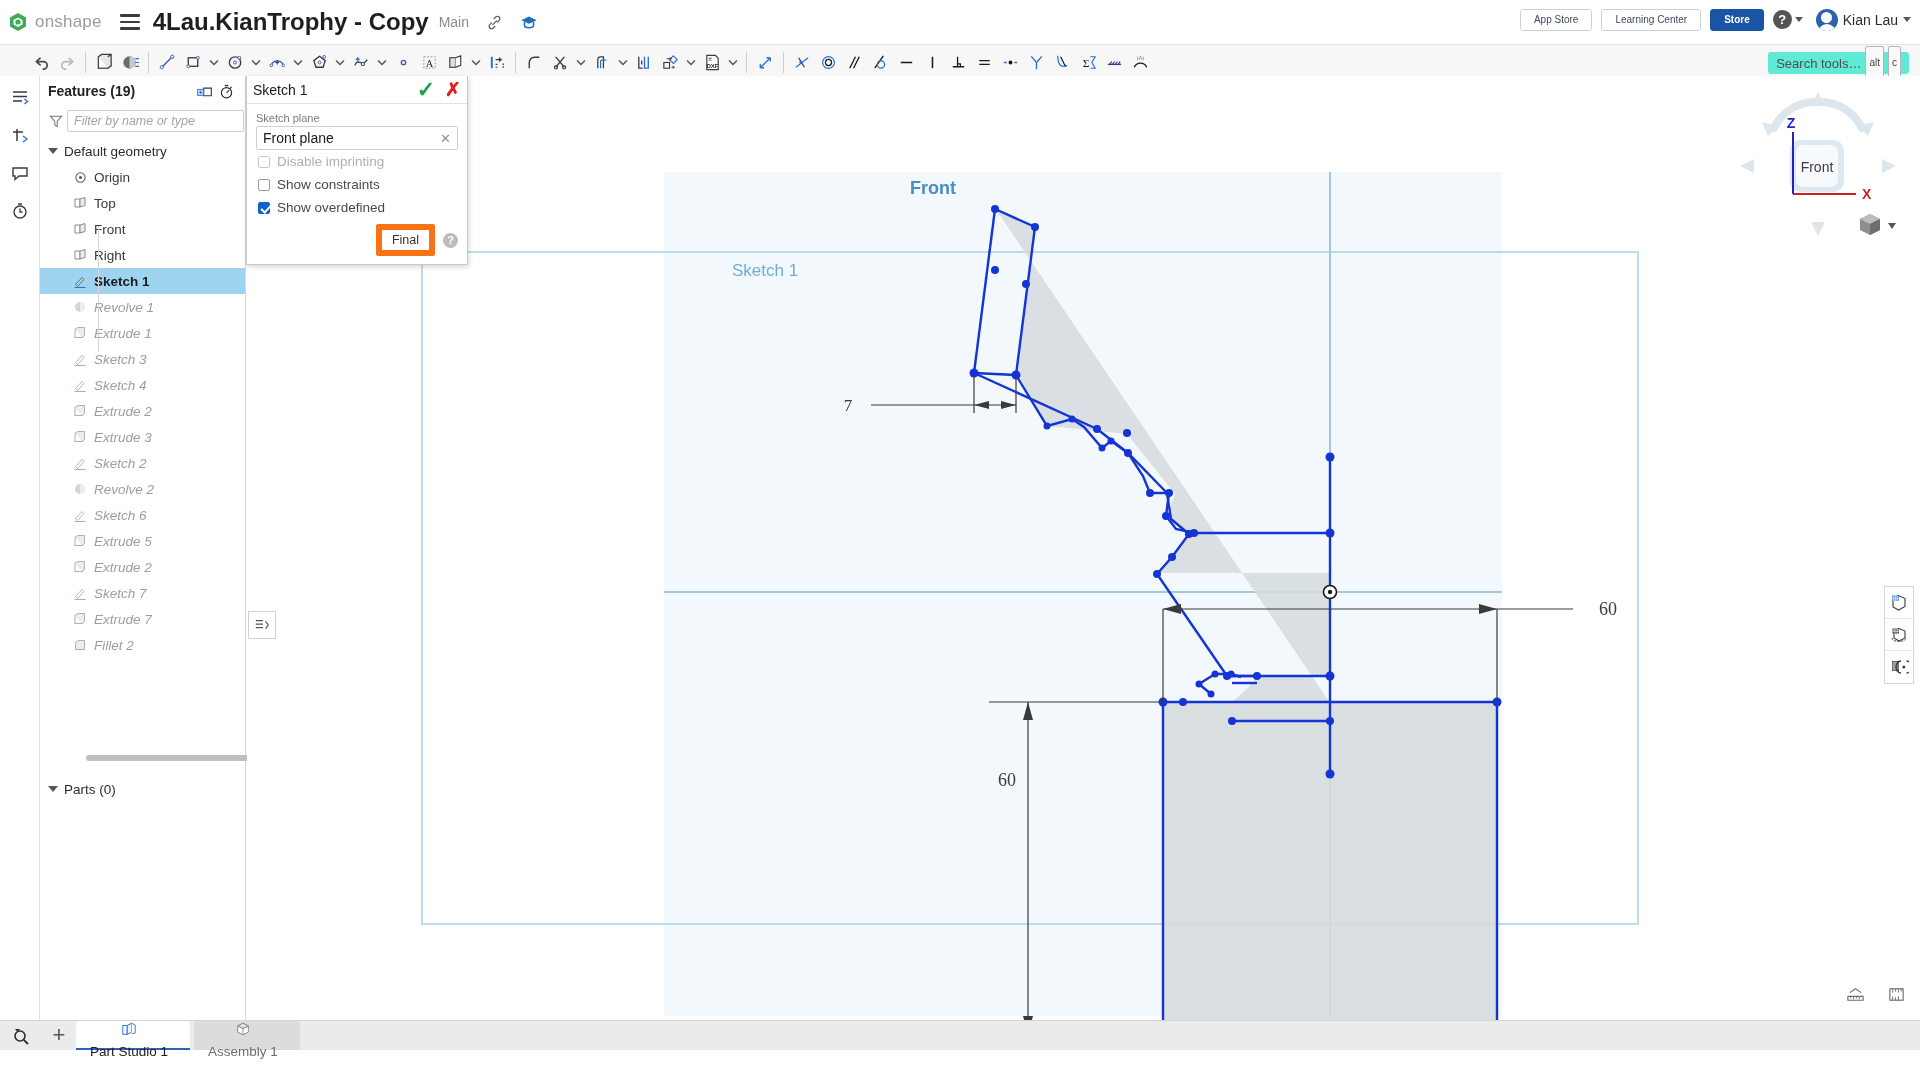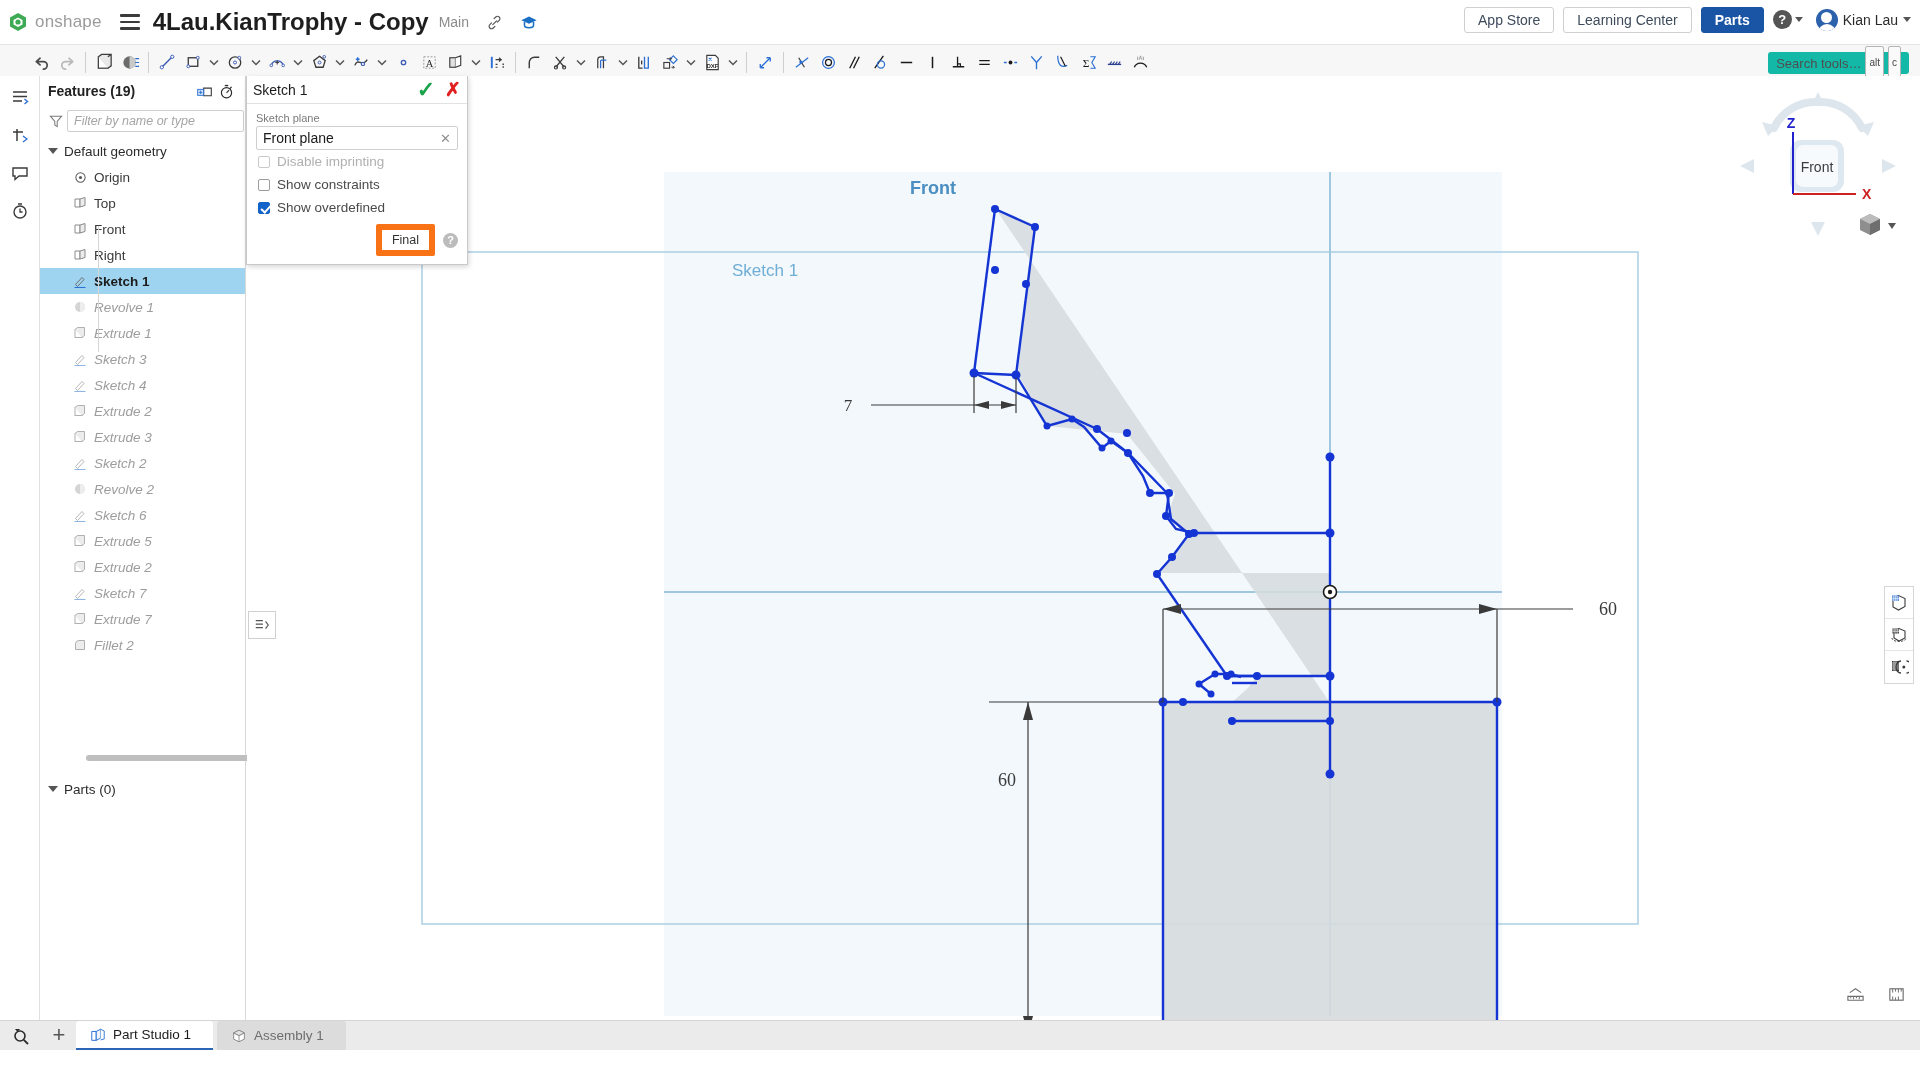--- a/index.html
+++ b/index.html
@@ -21,21 +21,21 @@
   }
   .logo-mark { margin-left: 7px; width: 22px; height: 22px; display:flex; align-items:center; justify-content:center;}
   .logo-word { font-size: 17px; color: #9b9b9b; margin-left: 6px; letter-spacing: .2px; }
   .hamburger { margin-left: 18px; width: 20px; display:flex; flex-direction:column; gap:4px; cursor:pointer;}
   .hamburger span { display:block; height:2.6px; background:#3b3b3b; border-radius:1px;}
   #doc-title { font-size: 24px; font-weight: bold; color: #1e1e1e; margin-left: 13px; white-space: nowrap;}
   #branch { font-size: 14px; color: #8b8b8b; margin-left: 10px; }
   .hdr-ico { margin-left: 17px; display:flex; align-items:center; cursor:pointer;}
   #hdr-right { position:absolute; right: 9px; top:0; height:39px; display:flex; align-items:center; gap:9px;}
   .hbtn {
-    font-size: 14px; color:#3e4b5b; background:#fff;
+    font-size: 10px; color:#3e4b5b; background:#fff;
     border:1px solid #d0d0d0; border-radius:3px;
     padding: 5px 13px; cursor:pointer; line-height:1;
   }
   .hbtn.primary { background:#1a54a5; color:#fff; border-color:#1a54a5; font-weight:bold; }
   .help-wrap { display:flex; align-items:center; gap:3px; cursor:pointer;}
   .qmark {
     width:19px;height:19px;border-radius:50%;background:#555;color:#fff;
     font-size:13px;font-weight:bold;display:flex;align-items:center;justify-content:center;
   }
   .caret { width:0;height:0;border-left:4px solid transparent;border-right:4px solid transparent;border-top:5px solid #555;}
@@ -50,21 +50,21 @@
     height: 36px; width:100%;
     display:flex; align-items:center;
     background:#f7f7f7; border-bottom:1px solid #dcdcdc;
     position:relative;
   }
   .tb-ico { width:26px;height:30px;display:flex;align-items:center;justify-content:center;cursor:pointer;flex:none;}
   .tb-chev { width:16px;height:30px;display:flex;align-items:center;justify-content:center;cursor:pointer;flex:none;}
   .tb-sep { width:1px;height:21px;background:#cfcfcf;margin:0 5px;flex:none;}
   #search-tools {
     position:absolute; right:11px; top:7px;
-    background:#14b8a6; border-radius:3px;
+    background:#5eead4; border-radius:3px;
     height:22px; display:flex;align-items:center;gap:4px;
     padding:0 8px; cursor:text;
   }
   #search-tools .lbl{font-size:13px;color:#4e4e4e;}
   .kbd{border:1px solid #b5b5b5;border-radius:2px;background:#fafafa;font-size:10px;color:#444;padding:11px 3px;line-height:1;}
 
   
   #body { position:absolute; top:76px; left:0; width:1920px; height:974px; }
 
   
@@ -139,21 +139,21 @@
 
   
   #bottombar{
     position:absolute;left:0;bottom:0;width:1920px;height:30px;
     background:#ebebeb;border-top:1px solid #d5d5d5;display:flex;align-items:flex-end;
   }
   #bb-search{width:42px;height:30px;display:flex;align-items:center;justify-content:center;cursor:pointer;}
   #bb-plus{width:34px;height:30px;display:flex;align-items:center;justify-content:center;font-size:22px;color:#555;cursor:pointer;}
   .tab{
     height:29px;display:flex;align-items:center;gap:7px;padding:0 22px 0 14px;
-    font-size:13.5px;cursor:pointer;border-radius:3px 3px 0 0;
+    font-size:13.5px;cursor:pointer;border-radius:3px 3px 0 0;flex-direction:column;
   }
   .tab.active{background:#fff;color:#1c1c1c;border-bottom:2px solid #2a66b5;}
   .tab.inactive{background:#dcdcdc;color:#6d6d6d;margin-left:4px;}
   svg{display:block;}
 </style>
 </head>
 <body>
 
 <div id="header">
   <div class="logo-mark">
@@ -179,21 +179,21 @@
   <div class="hdr-ico">
     <svg width="18" height="18" viewBox="0 0 20 20">
         <path d="M10 4 L18.5 8 L10 12 L1.5 8 Z" fill="#1a6fc4"></path>
         <path d="M5 9.8 V14 c0 1.4 2.3 2.4 5 2.4 s5-1 5-2.4 V9.8" fill="none" stroke="#1a6fc4" stroke-width="1.7"></path>
       </svg>
   </div>
 
   <div id="hdr-right">
     <button class="hbtn">App Store</button>
     <button class="hbtn">Learning Center</button>
-    <button class="hbtn primary">Parts</button>
+    <button class="hbtn primary">Store</button>
     <div class="help-wrap">
       <div class="qmark">?</div>
       <div class="caret"></div>
     </div>
     <div class="user-wrap">
       <div class="avatar"></div>
       <span id="username">Kian Lau</span>
       <div class="caret"></div>
     </div>
   </div>

